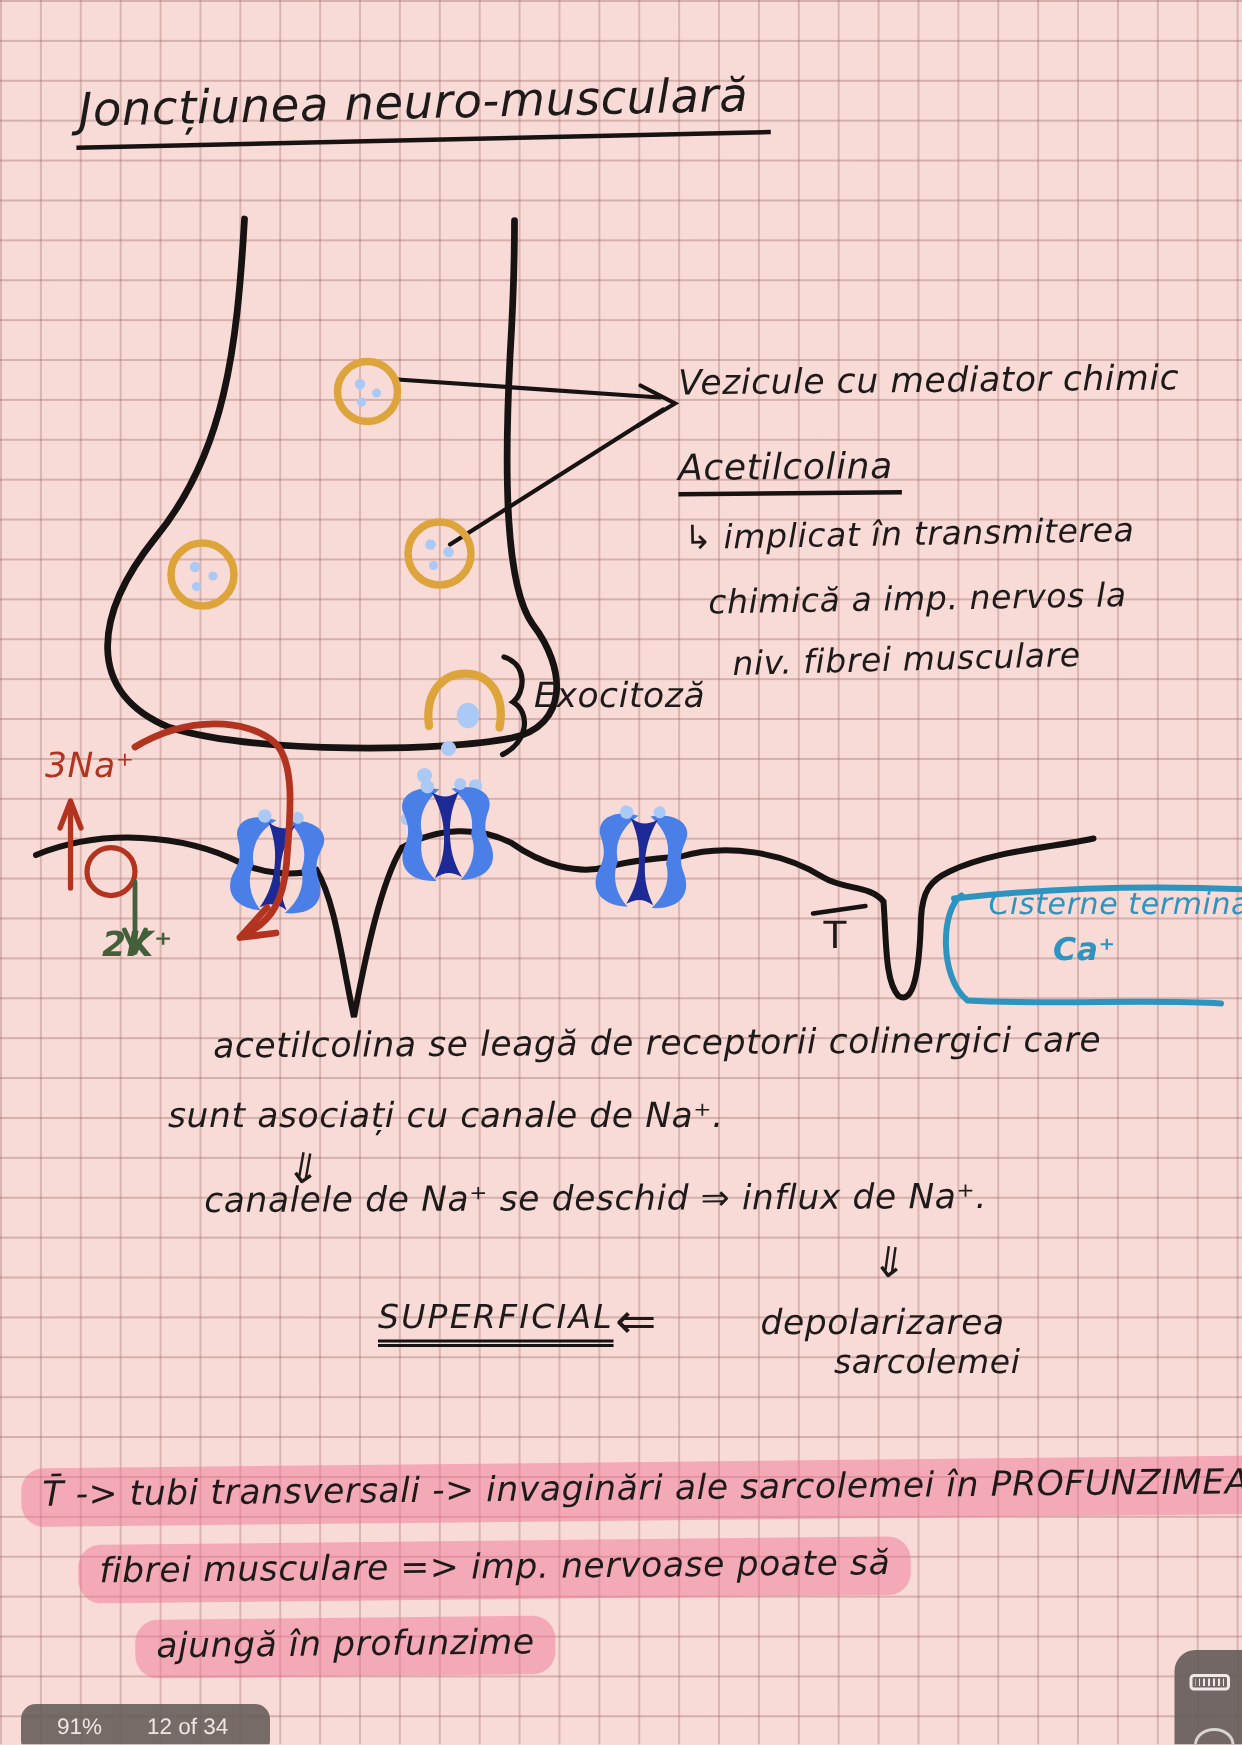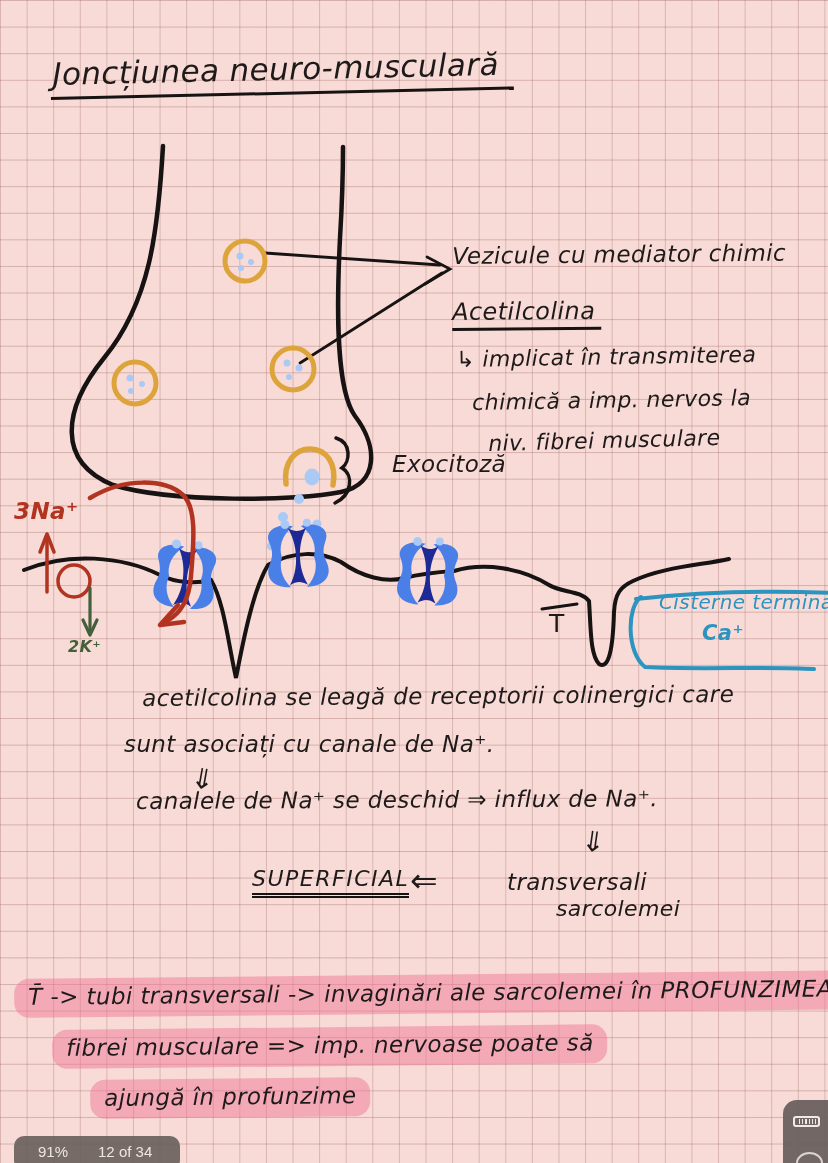--- a/index.html
+++ b/index.html
@@ -15,28 +15,28 @@
   .ink{position:absolute; color:#1e1a1a; font-style:italic; letter-spacing:0.4px; transform-origin:left top; white-space:nowrap;}
   .svglayer{position:absolute; left:0; top:0; z-index:1;}
   .txt{z-index:2;}
 
   .t-title{left:50px; top:56px; font-size:31px; border-bottom:3.5px solid #171313; padding:0 14px 5px 2px; transform:rotate(-1.3deg);}
   .lbl-vesicles{left:452px; top:243px; font-size:23px; transform:rotate(-0.6deg);}
   .lbl-ach{left:452px; top:298px; font-size:24px; border-bottom:3px solid #171313; padding:0 6px 2px 0; transform:rotate(-0.5deg);}
   .ach1{left:456px; top:347px; font-size:22px; transform:rotate(-1deg);}
   .ach2{left:472px; top:390px; font-size:22px; transform:rotate(-1deg);}
   .ach3{left:488px; top:431px; font-size:22px; transform:rotate(-1.5deg);}
-  .lbl-exo{left:356px; top:451px; font-size:23px;margin-left:36px;}
-  .lbl-na{left:14px; top:498px; font-size:23px; color:#b23420; font-weight:bold;}
-  .lbl-k{left:68px; top:637px; font-size:16px; color:#44603a; font-weight:bold;}
+  .lbl-exo{left:356px; top:451px; font-size:23px;}
+  .lbl-na{left:30px; top:498px; font-size:23px; color:#b23420; font-weight:normal;}
+  .lbl-k{left:68px; top:617px; font-size:23px; color:#44603a; font-weight:bold;}
   .lbl-t{left:549px; top:609px; font-size:25px; font-style:normal;}
   .cist1{left:659px; top:590px; font-size:20px; color:#2d94c0;}
   .cist2{left:702px; top:621px; font-size:21px; color:#2d94c0;font-weight:bold;}
   .body1{left:142px; top:685px; font-size:23px; transform:rotate(-0.4deg);}
-  .body2{left:112px; top:731px; font-size:23px;margin-left:12px;}
+  .body2{left:112px; top:731px; font-size:23px;}
   .arr1{left:194px; top:761px; font-size:28px; transform:rotate(10deg);}
   .body3{left:136px; top:788px; font-size:23px; transform:rotate(-0.3deg);}
   .arr2{left:584px; top:824px; font-size:28px; transform:rotate(8deg);}
   .superficial{left:252px; top:866px; font-size:22px; letter-spacing:1.5px; border-bottom:5px double #171313; padding-bottom:2px; font-style:italic;text-align:right;}
   .leftarr{left:410px; top:861px; font-size:33px;}
   .depol1{left:507px; top:869px; font-size:23px;}
   .depol2{left:556px; top:896px; font-size:22px;}
 
   .hl{background:rgba(240,116,148,0.48); border-radius:15px; padding:5px 14px 8px; transform:rotate(-0.6deg);}
   .hl1{left:14px; top:979px; font-size:23px;}
@@ -155,21 +155,21 @@
   <div class="ink txt cist1">Cisterne terminale</div>
   <div class="ink txt cist2">Ca⁺</div>
 
   <div class="ink txt body1">acetilcolina se leagă de receptorii colinergici care</div>
   <div class="ink txt body2">sunt asociați cu canale de Na⁺.</div>
   <div class="ink txt arr1">⇓</div>
   <div class="ink txt body3">canalele de Na⁺ se deschid ⇒ influx de Na⁺.</div>
   <div class="ink txt arr2">⇓</div>
   <div class="ink txt superficial">SUPERFICIAL</div>
   <div class="ink txt leftarr">⇐</div>
-  <div class="ink txt depol1">transversali</div>
+  <div class="ink txt depol1">depolarizarea</div>
   <div class="ink txt depol2">sarcolemei</div>
 
   <div class="ink txt hl hl1">T̄ -&gt; tubi transversali -&gt; invaginări ale sarcolemei în PROFUNZIMEA</div>
   <div class="ink txt hl hl2">fibrei musculare =&gt; imp. nervoase poate să</div>
   <div class="ink txt hl hl3">ajungă în profunzime</div>
 
   <div class="status">
     <span>91%</span>
     <span>12 of 34</span>
   </div>

